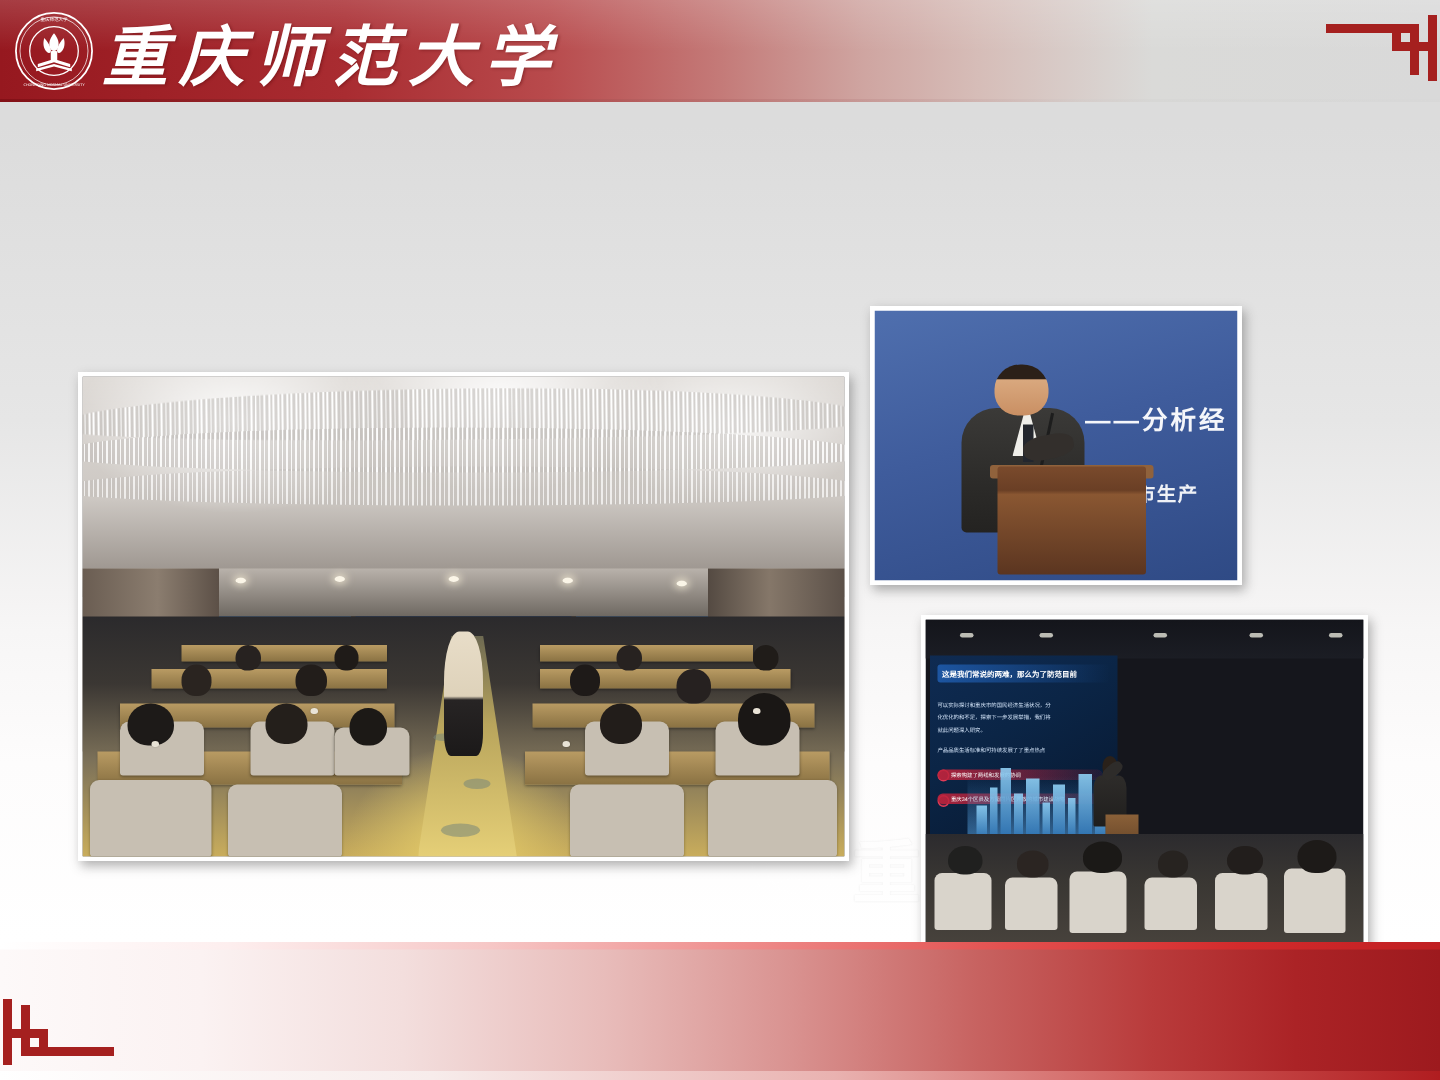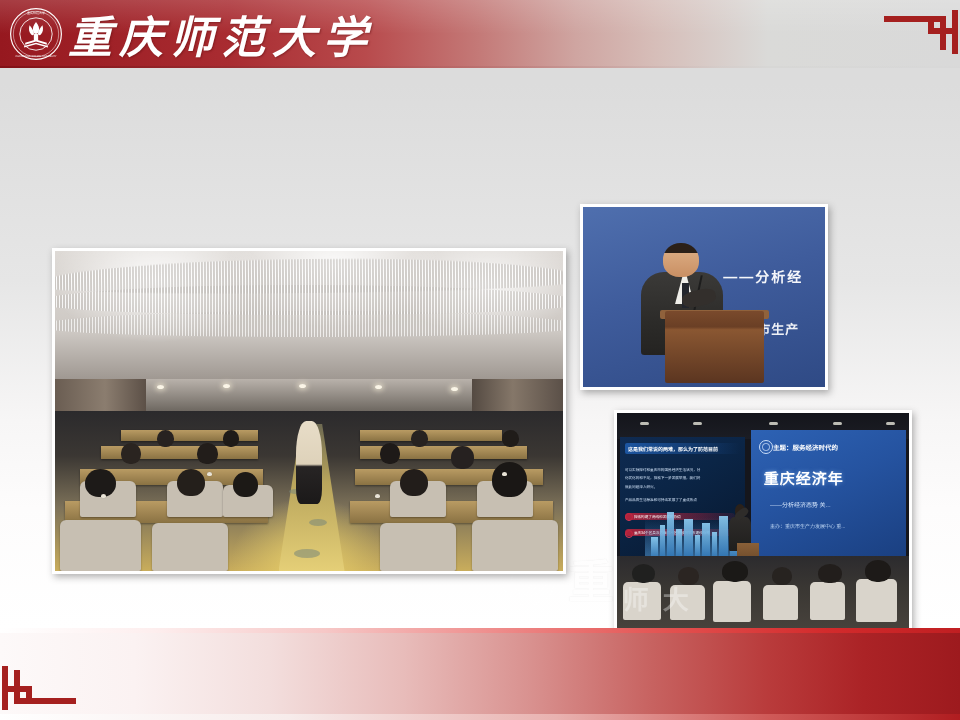--- a/index.html
+++ b/index.html
@@ -246,21 +246,21 @@
   
   .hallB { position: absolute; inset: 0; background: linear-gradient(165deg,#4f6fae 0%, #3f5c9c 45%, #2f4a85 100%); }
   .hallB .bigchar {
     position: absolute; left: 12%; top: -4%;
     color: rgba(255,255,255,0.95); font-weight: bold; font-size: 40px;
     letter-spacing: 6px; white-space: nowrap;
     font-family: "DejaVu Sans","Liberation Sans",sans-serif;
   }
   .hallB .line2 {
     position: absolute; left: 58%; top: 33%;
-    color: rgba(255,255,255,0.95); font-weight: bold; font-size: 14px;
+    color: rgba(255,255,255,0.95); font-weight: bold; font-size: 17px;
     letter-spacing: 2px; white-space: nowrap;
   }
   .hallB .line3 {
     position: absolute; left: 72%; top: 62%;
     color: rgba(255,255,255,0.92); font-weight: bold; font-size: 13px;
     letter-spacing: 1px; white-space: nowrap;
   }
   .hallB .speaker-head {
     position: absolute; left: 33%; top: 20%; width: 15%; height: 19%;
     background: linear-gradient(to bottom, #2b2018 0%, #2b2018 28%, #d9a87e 30%, #c98f63 100%);
@@ -625,27 +625,20 @@
               <div class="bldg" style="left:32%; width:6%;  height:55%;"></div>
               <div class="bldg" style="left:40%; width:9%;  height:72%;"></div>
               <div class="bldg" style="left:51%; width:5%;  height:44%;"></div>
               <div class="bldg" style="left:58%; width:8%;  height:66%;"></div>
               <div class="bldg" style="left:68%; width:6%;  height:50%;"></div>
               <div class="bldg" style="left:76%; width:9%;  height:78%;"></div>
               <div class="bldg" style="left:87%; width:7%;  height:48%;"></div>
             </div>
           </div>
 
-          <div class="slide-right">
-            <div class="sr-ring"></div>
-            <div class="sr-topic">主题：服务经济时代的</div>
-            <div class="sr-title">重庆经济年</div>
-            <div class="sr-sub">——分析经济态势  关...</div>
-            <div class="sr-host">主办：重庆市生产力发展中心   重...</div>
-          </div>
 
           <div class="spk-body"></div>
           <div class="spk-head"></div>
           <div class="spk-arm"></div>
           <div class="lect"></div>
 
           <div class="aud">
             <div class="seat" style="left:2%;  top:36%; width:13%; height:52%;"></div>
             <div class="seat" style="left:18%; top:40%; width:12%; height:48%;"></div>
             <div class="seat" style="left:33%; top:34%; width:13%; height:56%;"></div>
@@ -653,21 +646,20 @@
             <div class="seat" style="left:66%; top:36%; width:12%; height:52%;"></div>
             <div class="seat" style="left:82%; top:32%; width:14%; height:58%;"></div>
             <div class="ahead" style="left:5%;  top:12%; width:8%;  height:26%; background:#20201f;"></div>
             <div class="ahead" style="left:21%; top:16%; width:7%;  height:24%; background:#2b2522;"></div>
             <div class="ahead" style="left:36%; top:8%;  width:9%;  height:28%; background:#1b1917;"></div>
             <div class="ahead" style="left:53%; top:16%; width:7%;  height:24%; background:#272320;"></div>
             <div class="ahead" style="left:69%; top:12%; width:8%;  height:26%; background:#221e1c;"></div>
             <div class="ahead" style="left:85%; top:6%;  width:9%;  height:30%; background:#1d1a18;"></div>
           </div>
 
-          <div class="wm">师大</div>
         </div>
       </div>
     </div>
 
     <div class="caption">12月4日，孟东方校长出席2020重庆经济年会并做主题演讲。</div>
   </div>
 
   <div class="footer">
     <div class="footer-top-accent"></div>
 

